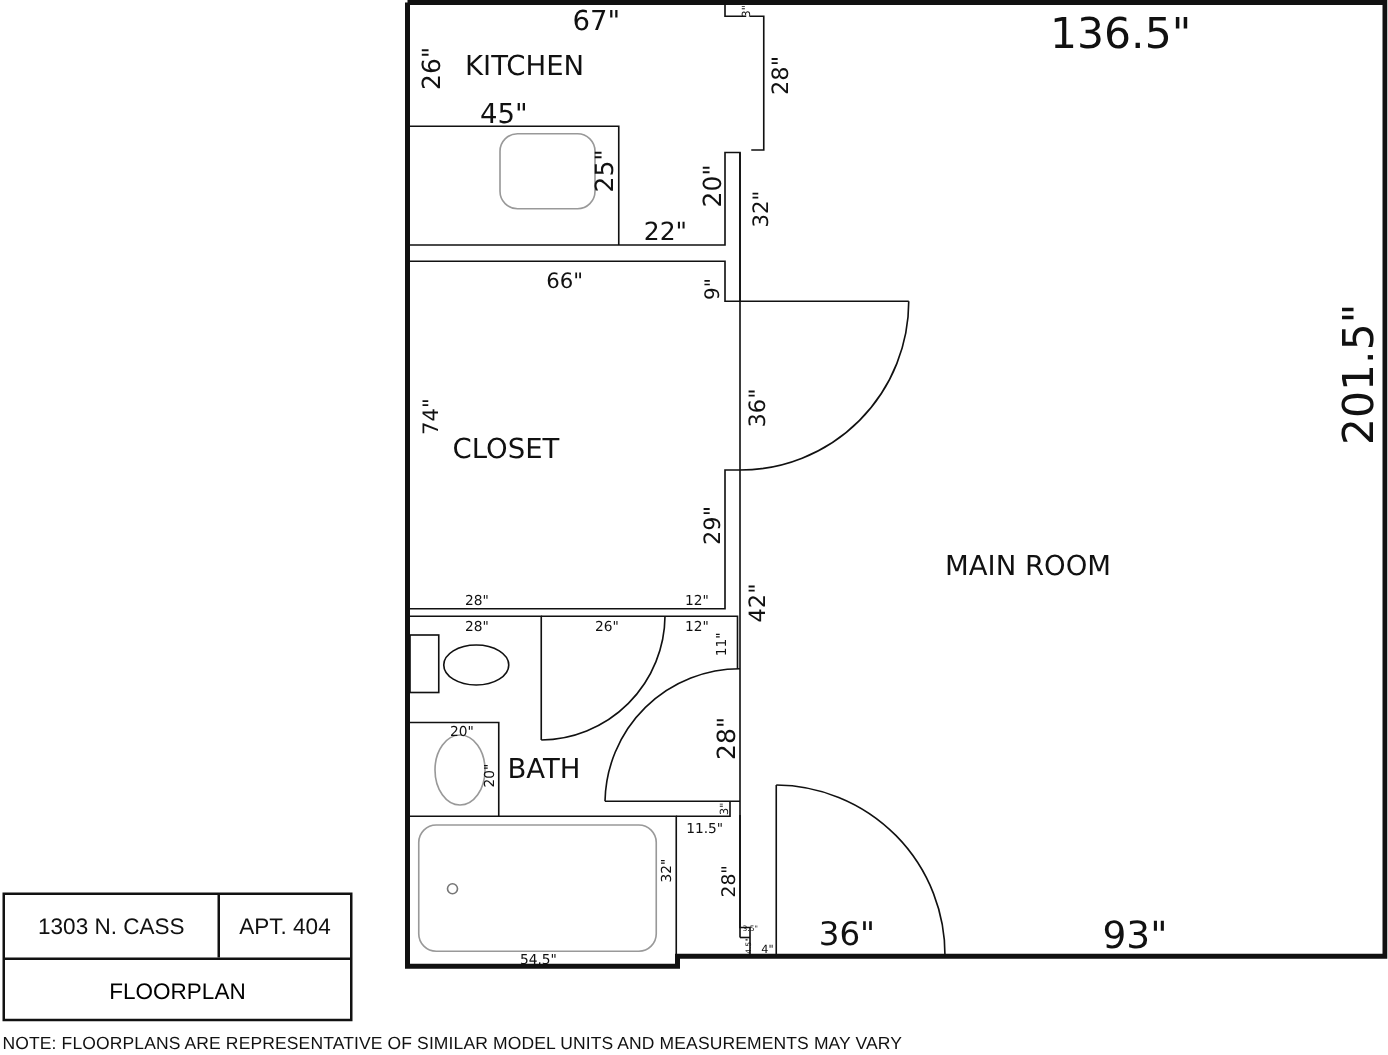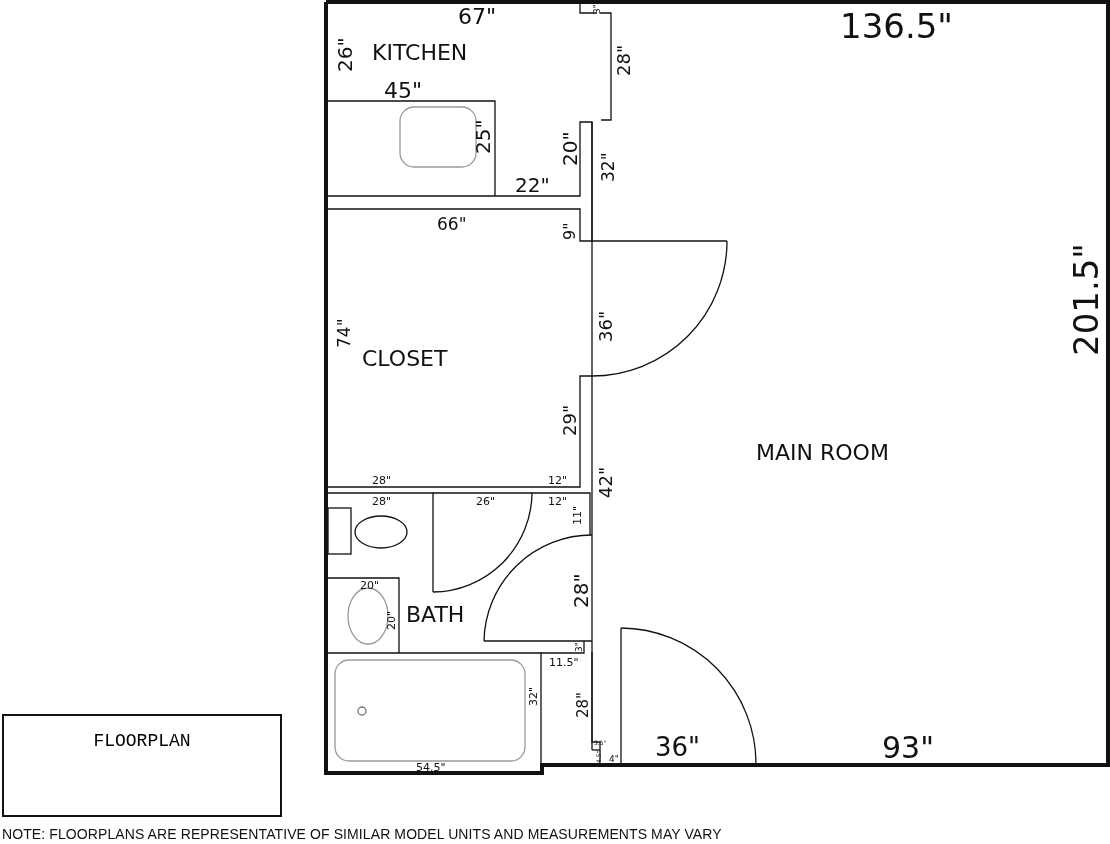--- a/index.html
+++ b/index.html
@@ -4,21 +4,21 @@
 <style>
   html,body{margin:0;padding:0;background:#fff;}
   body{width:1110px;height:844px;position:relative;overflow:hidden;font-family:"DejaVu Sans Condensed","DejaVu Sans",sans-serif;}
   svg{position:absolute;left:0;top:0;}
   .lbl{font-family:"DejaVu Sans",sans-serif;fill:#111;}
   .title-box{position:absolute;left:2px;top:714px;width:280px;height:103px;border:2px solid #111;box-sizing:border-box;}
   .tb-row1{display:flex;height:50px;border-bottom:2px solid #111;}
   .tb-cell{display:flex;align-items:center;justify-content:center;font-size:18px;color:#111;font-family:"Liberation Sans",sans-serif;}
   .tb-addr{width:170px;border-right:2px solid #111;}
   .tb-apt{flex:1;}
-  .tb-row2{height:50px;display:flex;align-items:center;justify-content:center;font-size:18px;font-family:Liberation Mono, monospace;}
+  .tb-row2{height:50px;display:flex;align-items:center;justify-content:center;font-size:18px;font-family:Liberation Sans, sans-serif;}
   .note{position:absolute;left:2px;top:826px;font-size:14px;color:#111;font-family:"Liberation Sans",sans-serif;letter-spacing:0.1px;}
 </style>
 </head>
 <body>
 
 <svg width="1110" height="844" viewBox="0 0 1110 844">
   <g fill="none" stroke="#111" stroke-width="1.3">
 
     <polyline points="326,2 1108,2 1108,765 542,765 542,773 326,773 326,2" stroke-width="4"></polyline>
 
@@ -104,16 +104,20 @@
   <text class="lbl" x="416" y="771" font-size="11">54.5"</text>
   <text class="lbl" x="0" y="0" font-size="15" transform="translate(588,718) rotate(-90)">28"</text>
   <text class="lbl" x="594" y="745" font-size="6">3.5"</text>
   <text class="lbl" x="0" y="0" font-size="6" transform="translate(601,763) rotate(-90)">4.5"</text>
   <text class="lbl" x="609" y="762" font-size="9">4"</text>
   <text class="lbl" x="655" y="756" font-size="26">36"</text>
   <text class="lbl" x="882" y="758" font-size="30">93"</text>
 </svg>
 
 <div class="title-box">
+  <div class="tb-row1">
+    <div class="tb-cell tb-addr">1303 N. CASS</div>
+    <div class="tb-cell tb-apt">APT. 404</div>
+  </div>
   <div class="tb-row2">FLOORPLAN</div>
 </div>
 
 <div class="note">NOTE: FLOORPLANS ARE REPRESENTATIVE OF SIMILAR MODEL UNITS AND MEASUREMENTS MAY VARY</div>
 
 </body></html>

